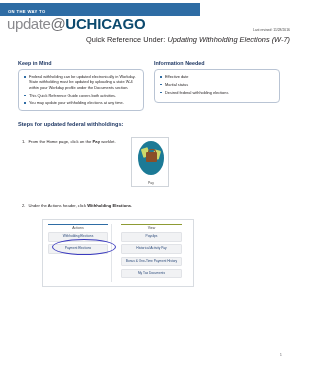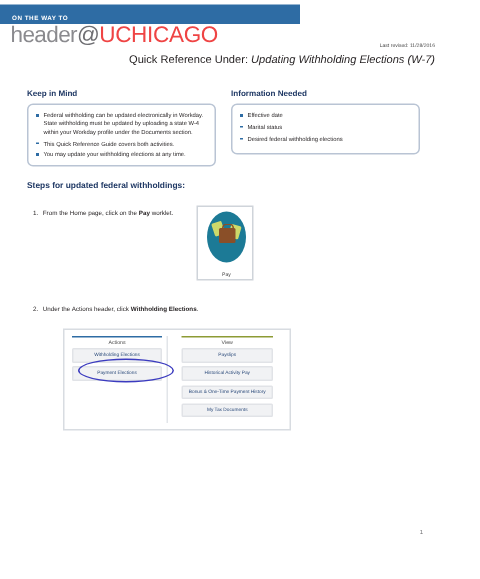--- a/index.html
+++ b/index.html
@@ -45,21 +45,21 @@
     left: 7px;
     top: 15px;
     font-size: 15px;
     line-height: 17px;
     color: #6f6f73;
     letter-spacing: -0.4px;
     white-space: nowrap;
   }
   #wordmark .wd-light { font-weight: normal; color: #8a8a8e; }
   #wordmark .wd-at { font-weight: normal; color: #6f6f73; }
-  #wordmark .wd-bold { font-weight: normal; color: #ef4444; letter-spacing: -0.2px; }
+  #wordmark .wd-bold { font-weight: bold; color: #0c4a6e; letter-spacing: -0.2px; }
 
   #revised {
     position: absolute;
     right: 8px;
     top: 28px;
     font-size: 3.4px;
     line-height: 5px;
     color: #4a4a4a;
     white-space: nowrap;
   }
@@ -295,21 +295,21 @@
   }
 </style>
 </head>
 <body>
 
 <div id="header">
   <div id="brand-bar">
     <div id="brand-bar-text">ON THE WAY TO</div>
   </div>
   <div id="wordmark">
-    <span class="wd-light">header</span><span class="wd-at">@</span><span class="wd-bold">UCHICAGO</span>
+    <span class="wd-light">update</span><span class="wd-at">@</span><span class="wd-bold">UCHICAGO</span>
   </div>
   <div id="revised">Last revised: 11/28/2016</div>
   <div id="doc-title">
     <span>Quick Reference Under: </span><span class="ital">Updating Withholding Elections (W-7)</span>
   </div>
 </div>
 
 <div id="info-row">
 
   <div class="info-col">

